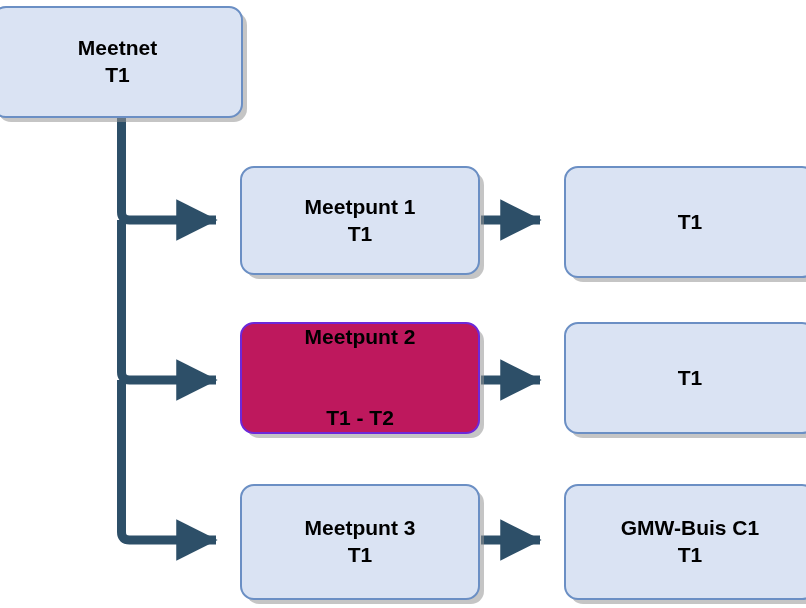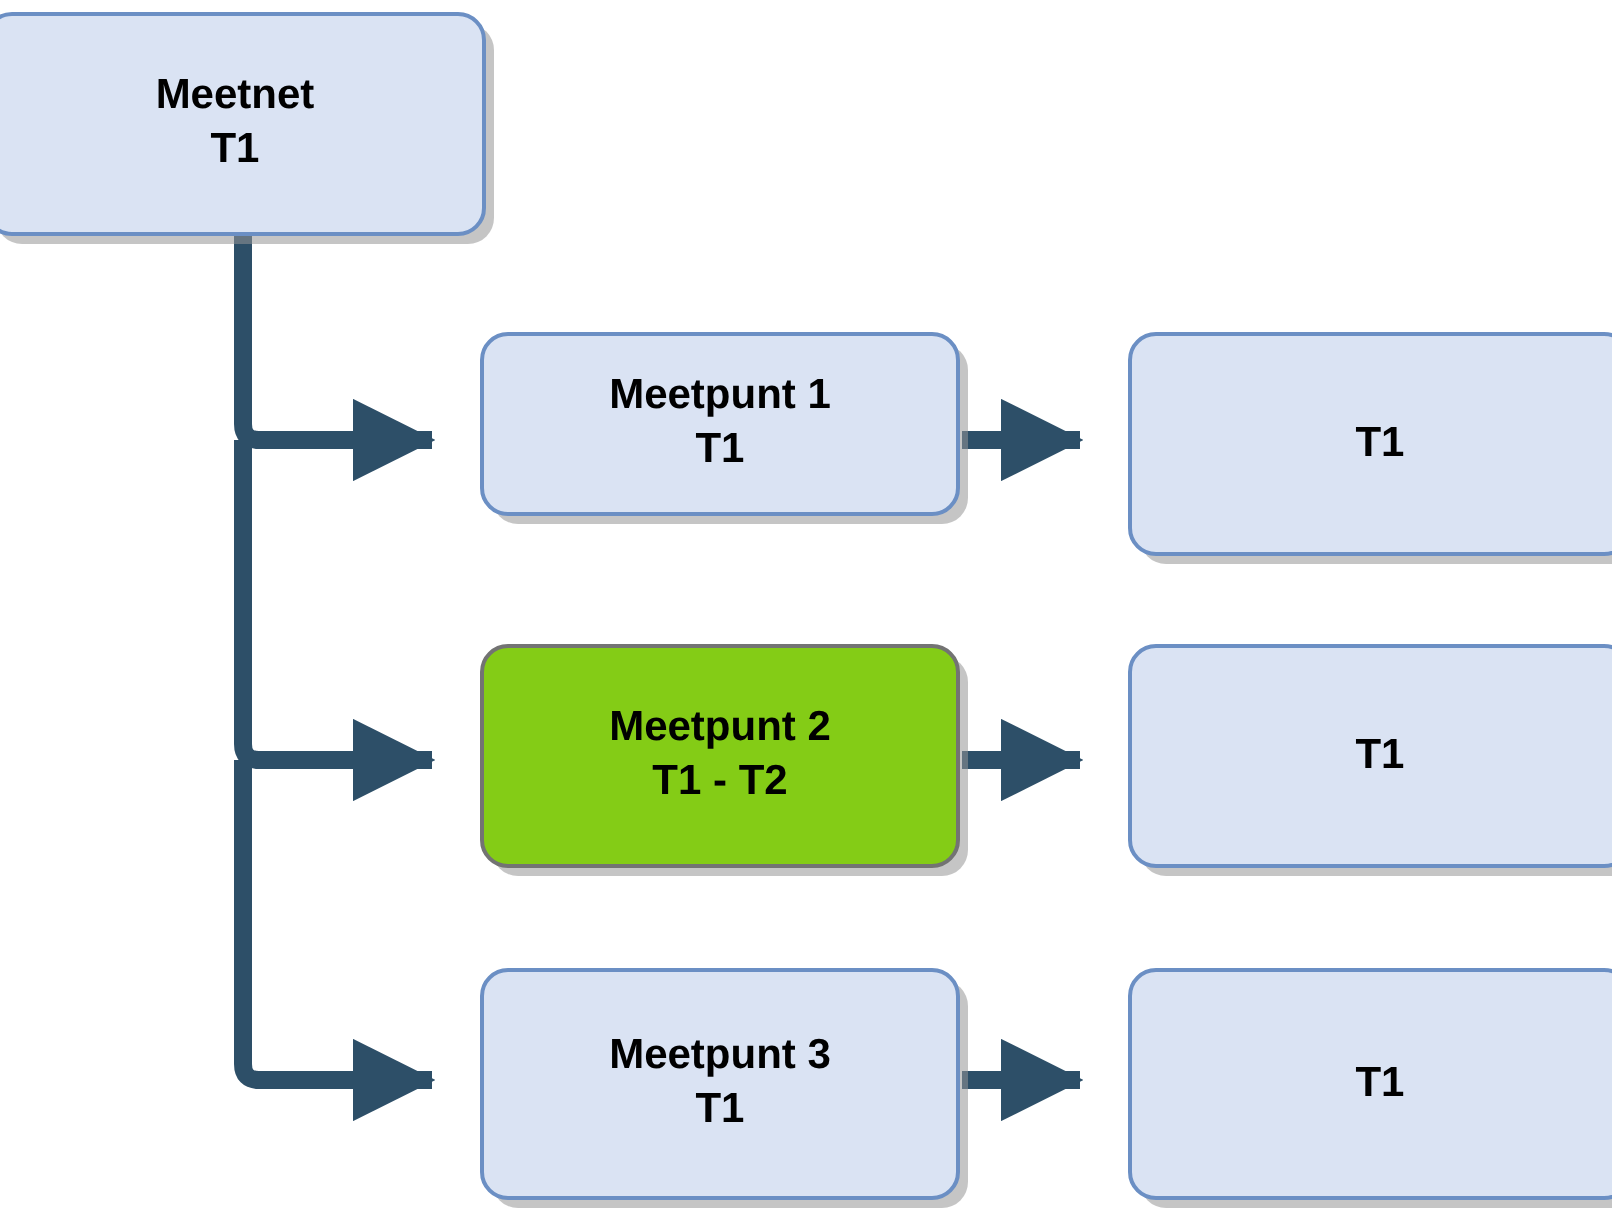--- a/index.html
+++ b/index.html
@@ -39,22 +39,23 @@
     font-weight: bold;
     font-size: 21px;
     color: #000000;
     box-shadow: 5px 5px 0 -1px rgba(150,150,150,0.55);
   }
   .node.blue {
     background: #dae3f3;
     border: 2px solid #6b8fc4;
   }
   .node.red {
-    background: #84cc16;
-    border: 2px solid #737373;
+    background: #be185d;
+    border: 2px solid #6d28d9;
+    justify-content: space-between;
   }
   .node-line {
     display: block;
     white-space: nowrap;
   }
 </style>
 </head>
 <body>
 
 <div id="diagram-canvas">
@@ -85,21 +86,21 @@
     <g>
       <path d="M 481 540 L 540 540" fill="none" stroke="#2d4f68" stroke-width="9" marker-end="url(#arrow-head)"></path>
     </g>
   </svg>
 
   <div class="node blue" style="left:-8px; top:6px; width:251px; height:112px;">
     <span class="node-line">Meetnet</span>
     <span class="node-line">T1</span>
   </div>
 
-  <div class="node blue" style="left:240px; top:166px; width:240px; height:92px;">
+  <div class="node blue" style="left:240px; top:166px; width:240px; height:109px;">
     <span class="node-line">Meetpunt 1</span>
     <span class="node-line">T1</span>
   </div>
 
   <div class="node red" style="left:240px; top:322px; width:240px; height:112px;">
     <span class="node-line">Meetpunt 2</span>
     <span class="node-line">T1 - T2</span>
   </div>
 
   <div class="node blue" style="left:240px; top:484px; width:240px; height:116px;text-align:center;">
@@ -109,16 +110,17 @@
 
   <div class="node blue" style="left:564px; top:166px; width:252px; height:112px;">
     <span class="node-line">T1</span>
   </div>
 
   <div class="node blue" style="left:564px; top:322px; width:252px; height:112px;">
     <span class="node-line">T1</span>
   </div>
 
   <div class="node blue" style="left:564px; top:484px; width:252px; height:116px;">
+    <span class="node-line">GMW-Buis C1</span>
     <span class="node-line">T1</span>
   </div>
 
 </div>
 
 </body></html>

